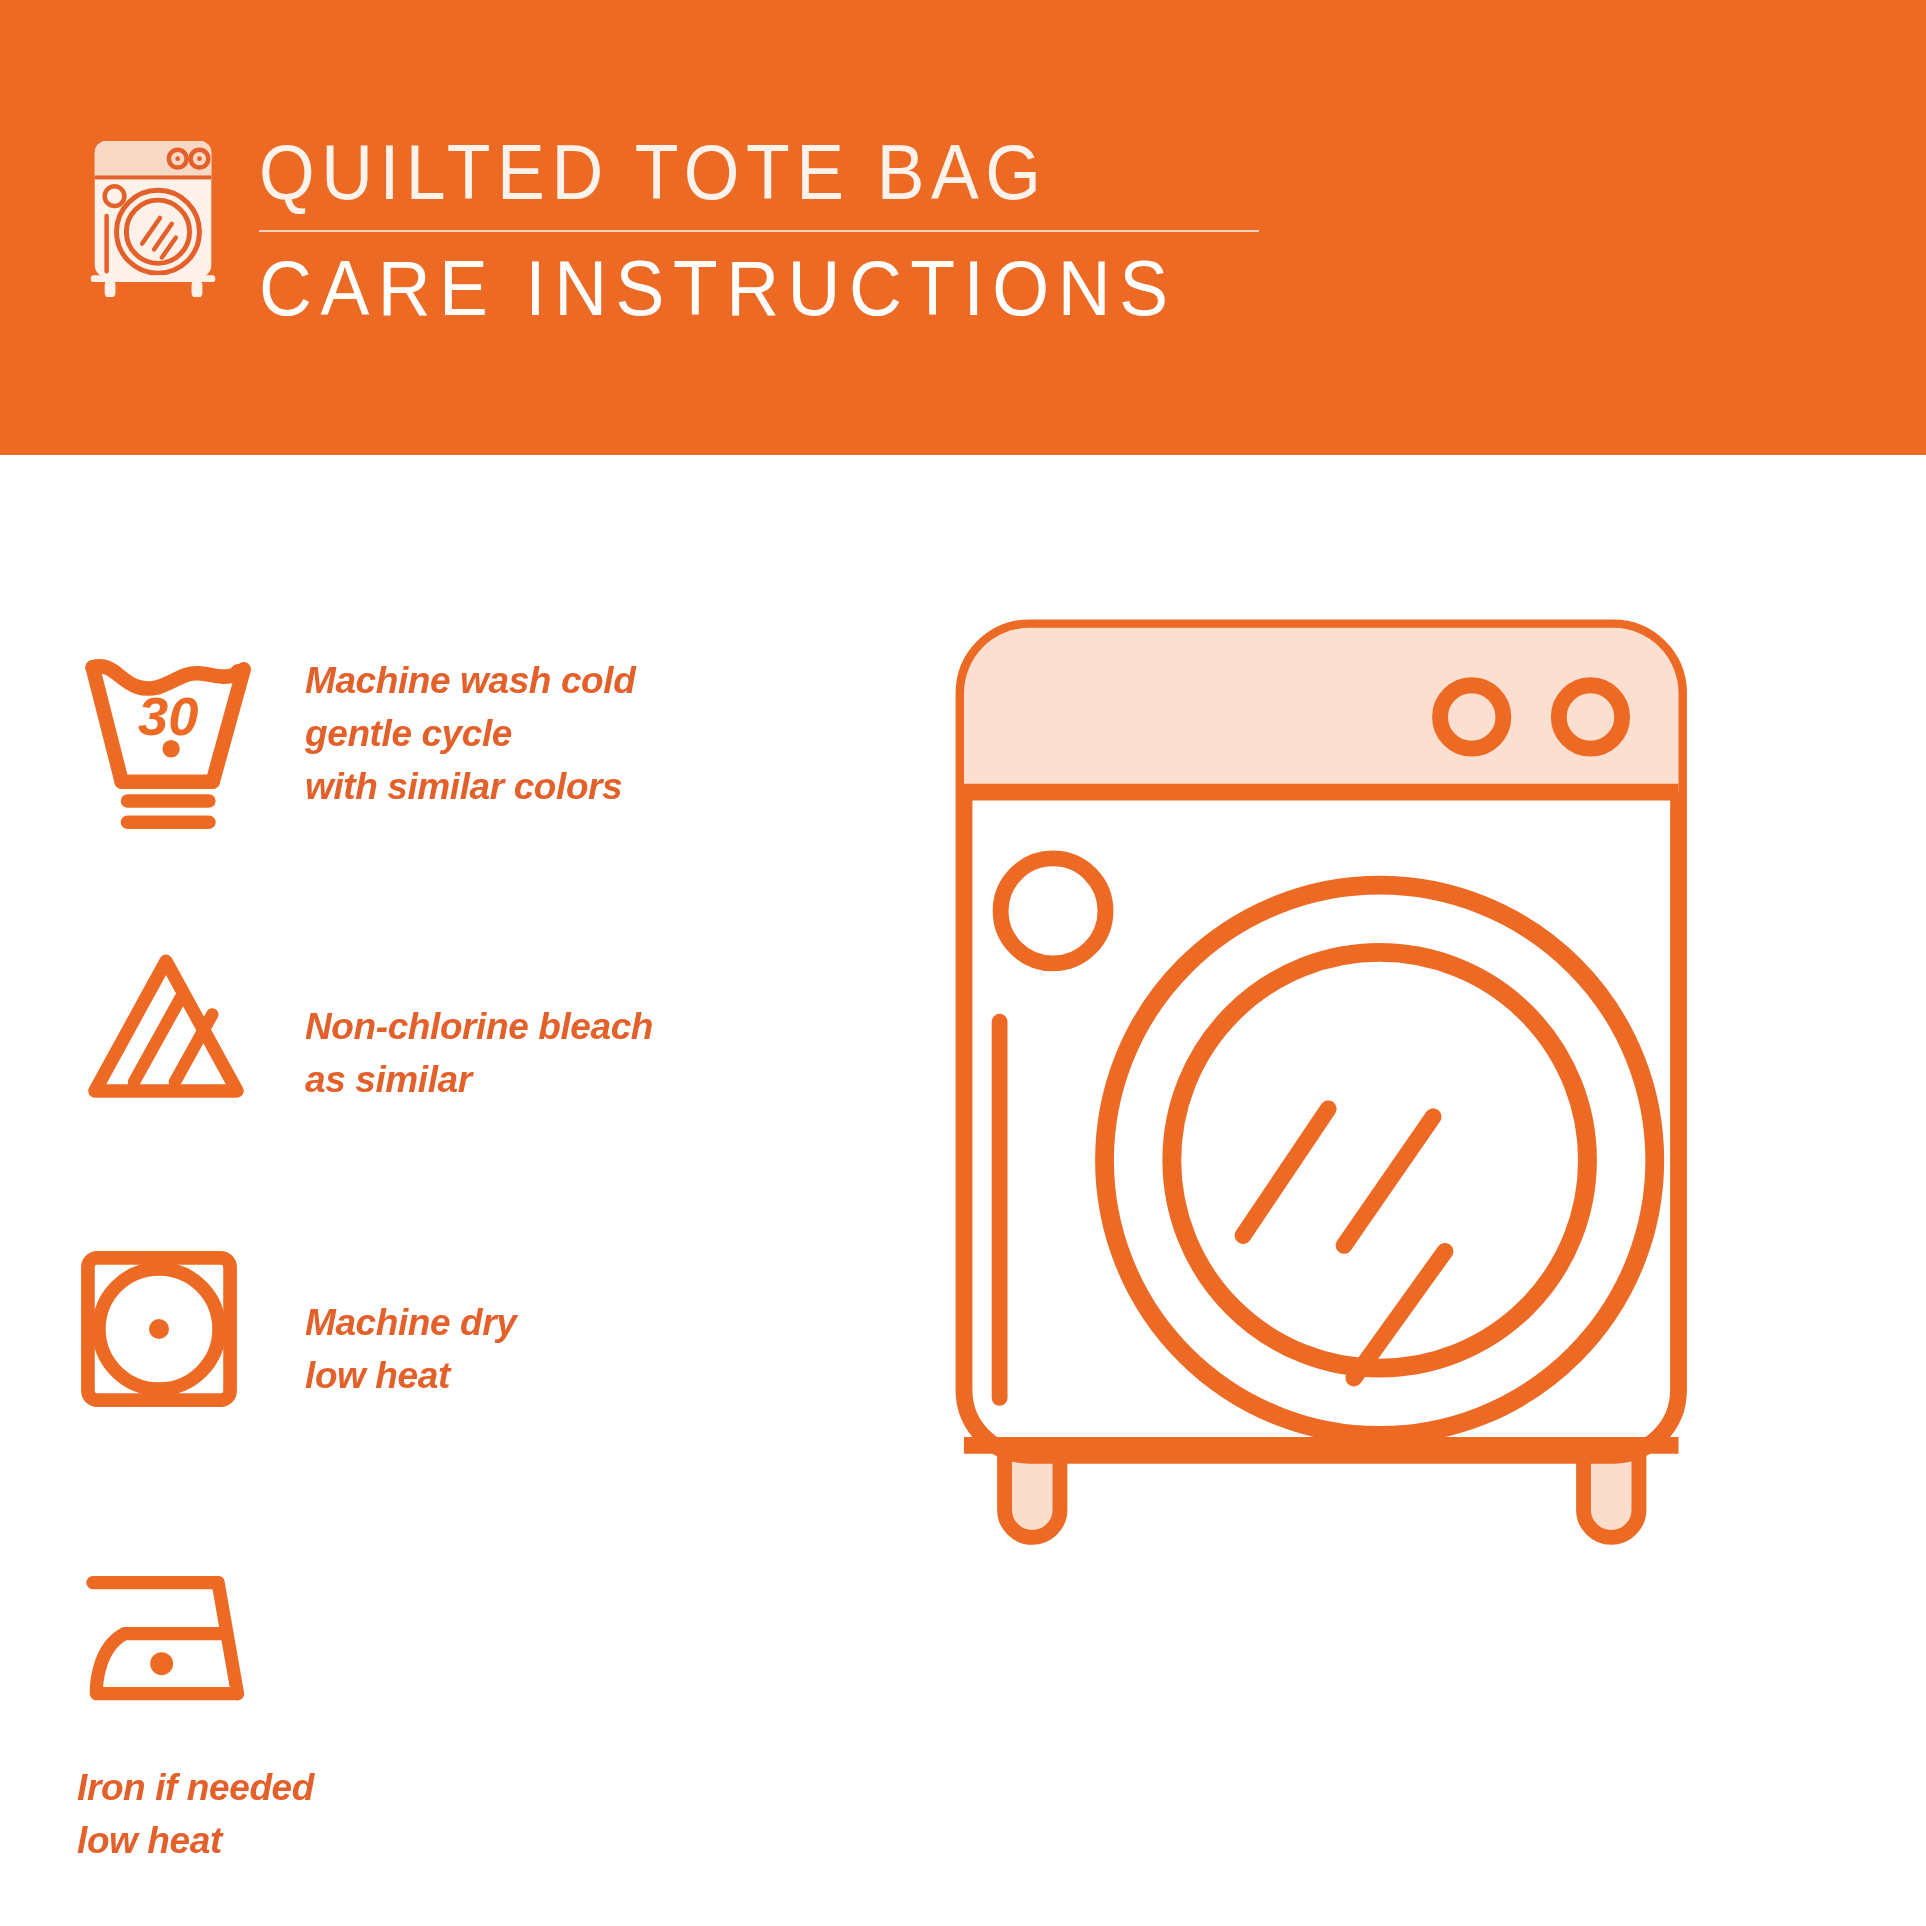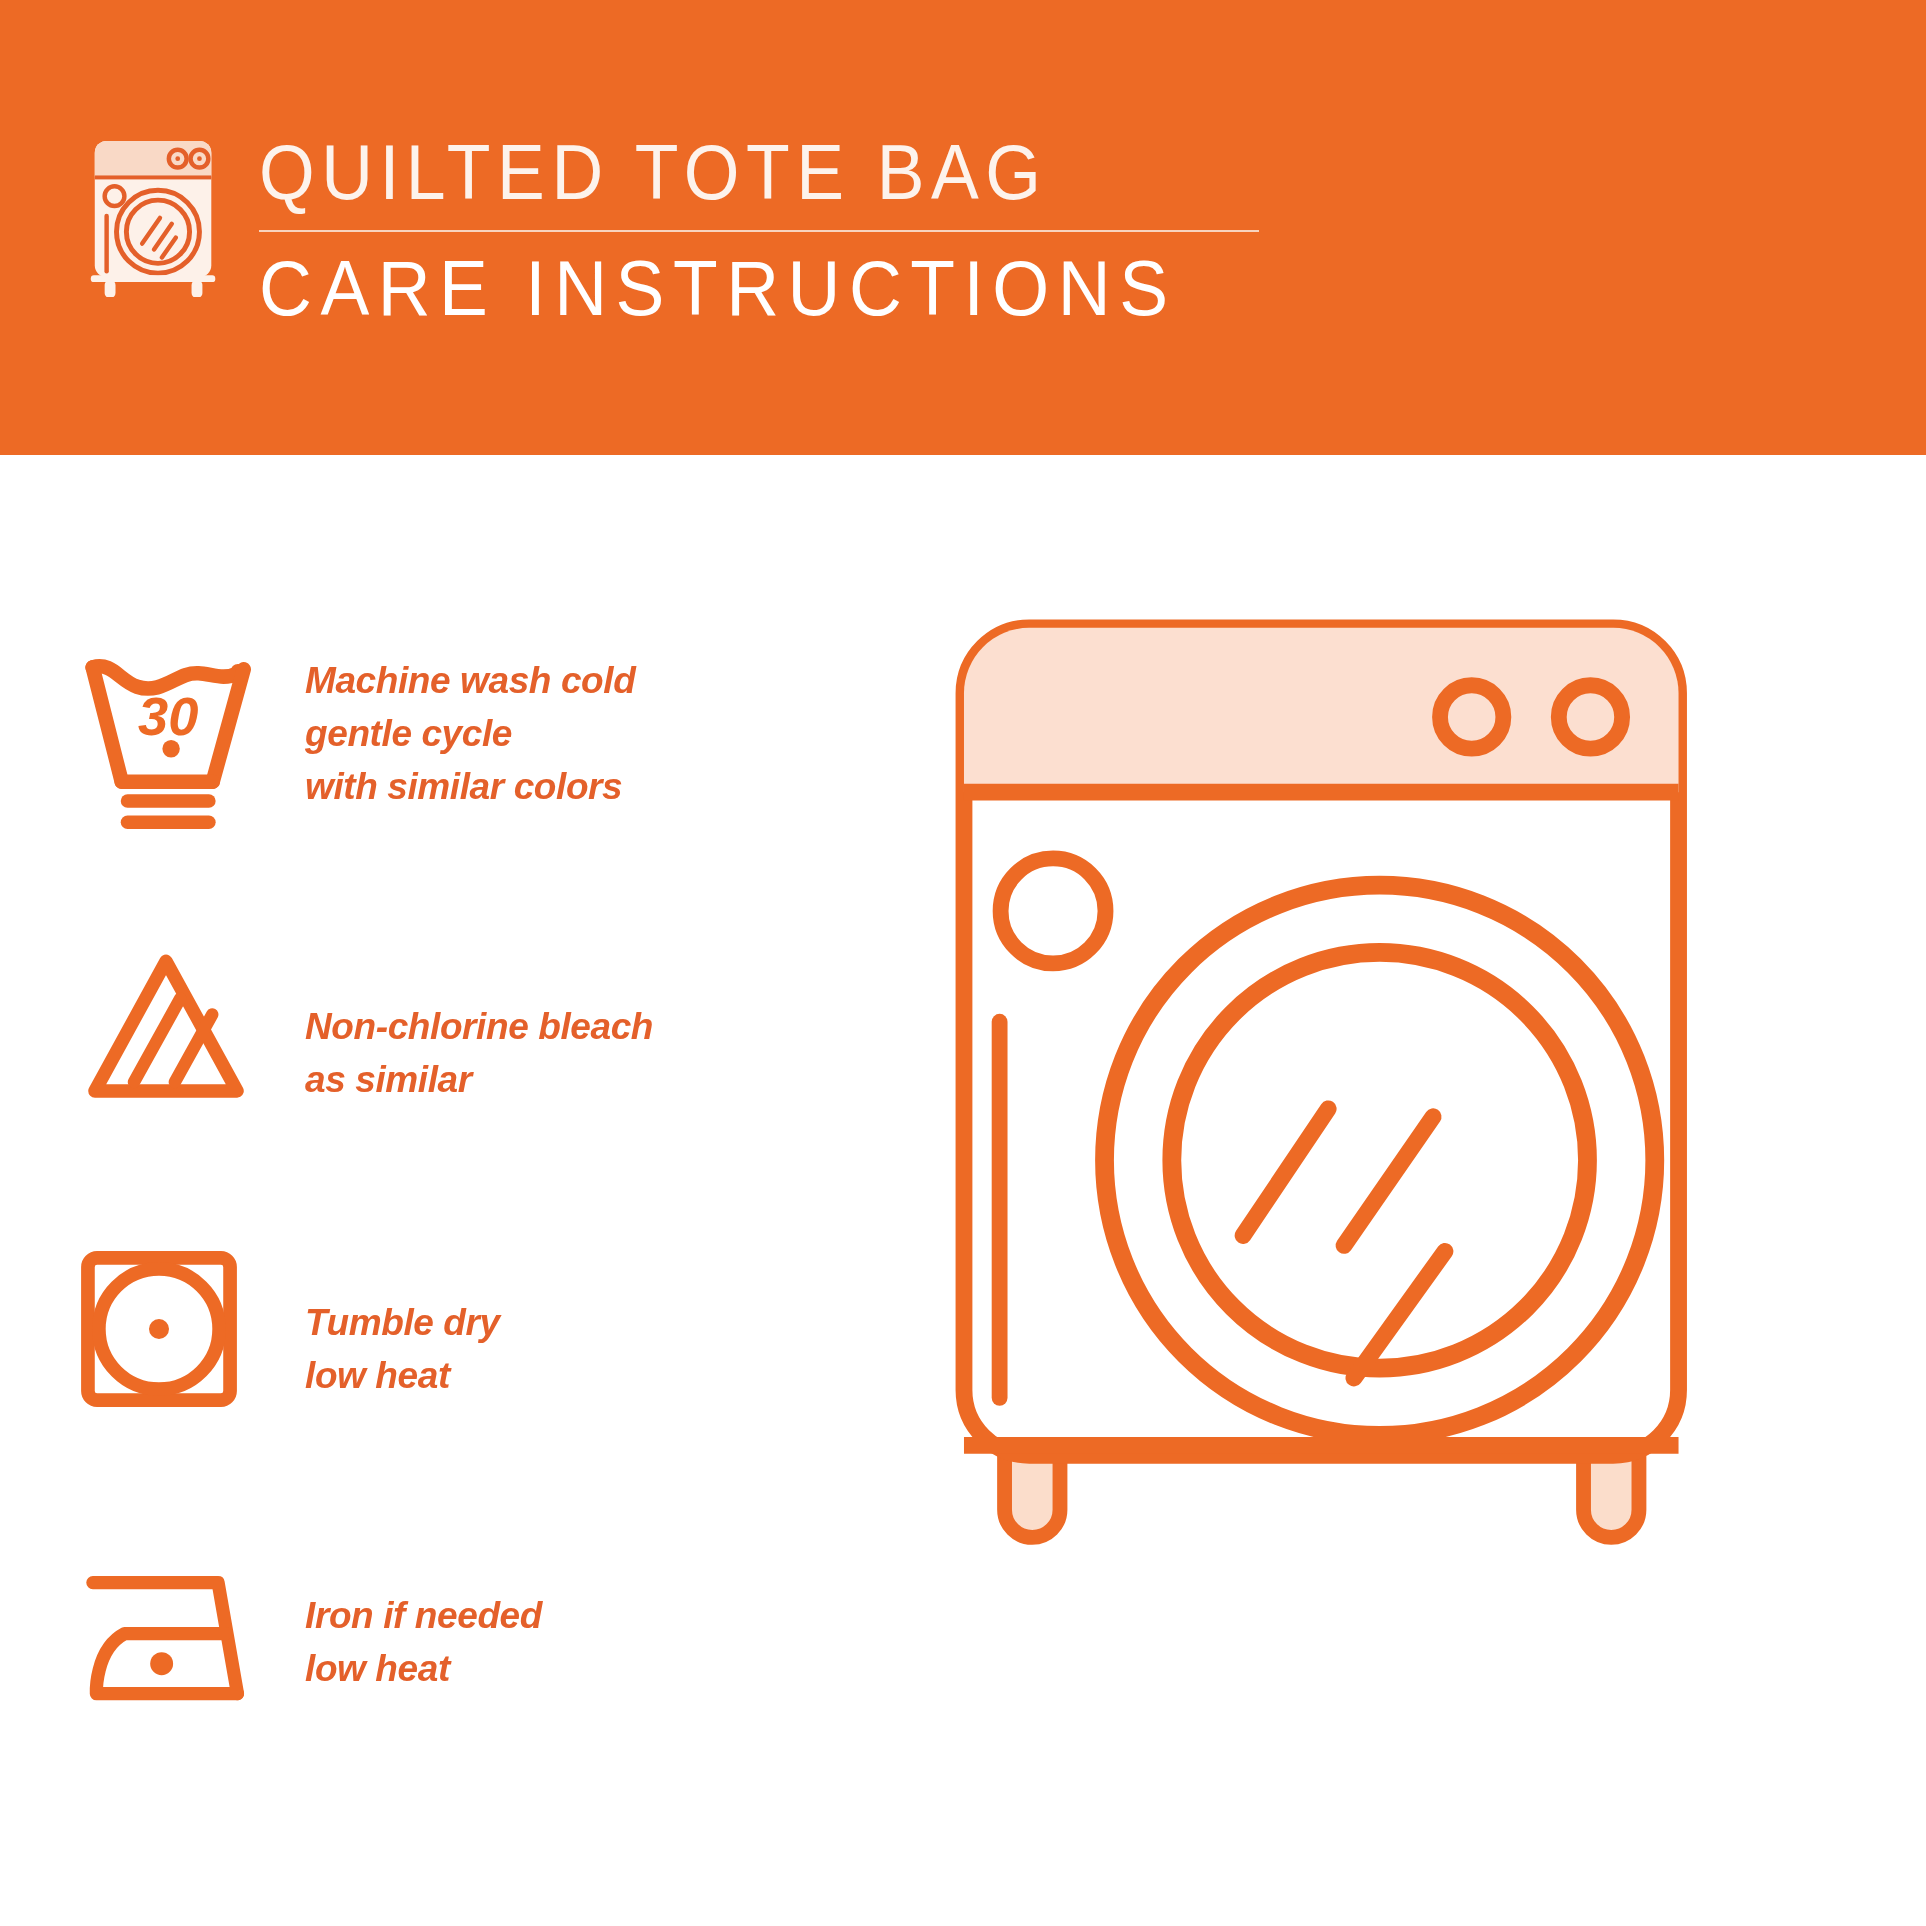--- a/index.html
+++ b/index.html
@@ -105,21 +105,21 @@
     color: #E4602A;
     letter-spacing: -0.4px;
   }
 
   .care-text .ln { display: block; }
 
   
   #row-wash    { height: 297px; }
   #row-bleach  { height: 292px; }
   #row-dry     { height: 307px; }
-  #row-iron    { height: 248px; }
+  #row-iron    { height: 248px; flex-direction: column; }
 
   #row-bleach .care-text { padding-top: 61px; }
   #row-dry    .care-text { padding-top: 65px; }
   #row-iron   .care-text { padding-top: 51px; }
   #row-bleach .care-icon { padding-top: 8px; }
   #row-dry    .care-icon { padding-top: 16px; }
   #row-iron   .care-icon { padding-top: 30px; }
 
   
   #washer-art {
@@ -229,21 +229,21 @@
 
     <div class="care-row" id="row-dry">
       <div class="care-icon">
         <svg viewBox="0 0 180 180" width="164" height="164" aria-hidden="true">
           <rect x="12" y="12" width="156" height="156" rx="10" fill="none" stroke="#ED6A25" stroke-width="15"></rect>
           <circle cx="90" cy="90" r="66" fill="none" stroke="#ED6A25" stroke-width="15"></circle>
           <circle cx="90" cy="90" r="11" fill="#ED6A25"></circle>
         </svg>
       </div>
       <div class="care-text">
-        <span class="ln">Tumble dry</span>
+        <span class="ln">Machine dry</span>
         <span class="ln">low heat</span>
       </div>
     </div>
 
     <div class="care-row" id="row-iron">
       <div class="care-icon">
         <svg viewBox="0 0 220 160" width="194" height="142" aria-hidden="true">
 
           <path d="M18 16 L160 16 L182 142" fill="none" stroke="#ED6A25" stroke-width="15" stroke-linecap="round" stroke-linejoin="round"></path>
 

